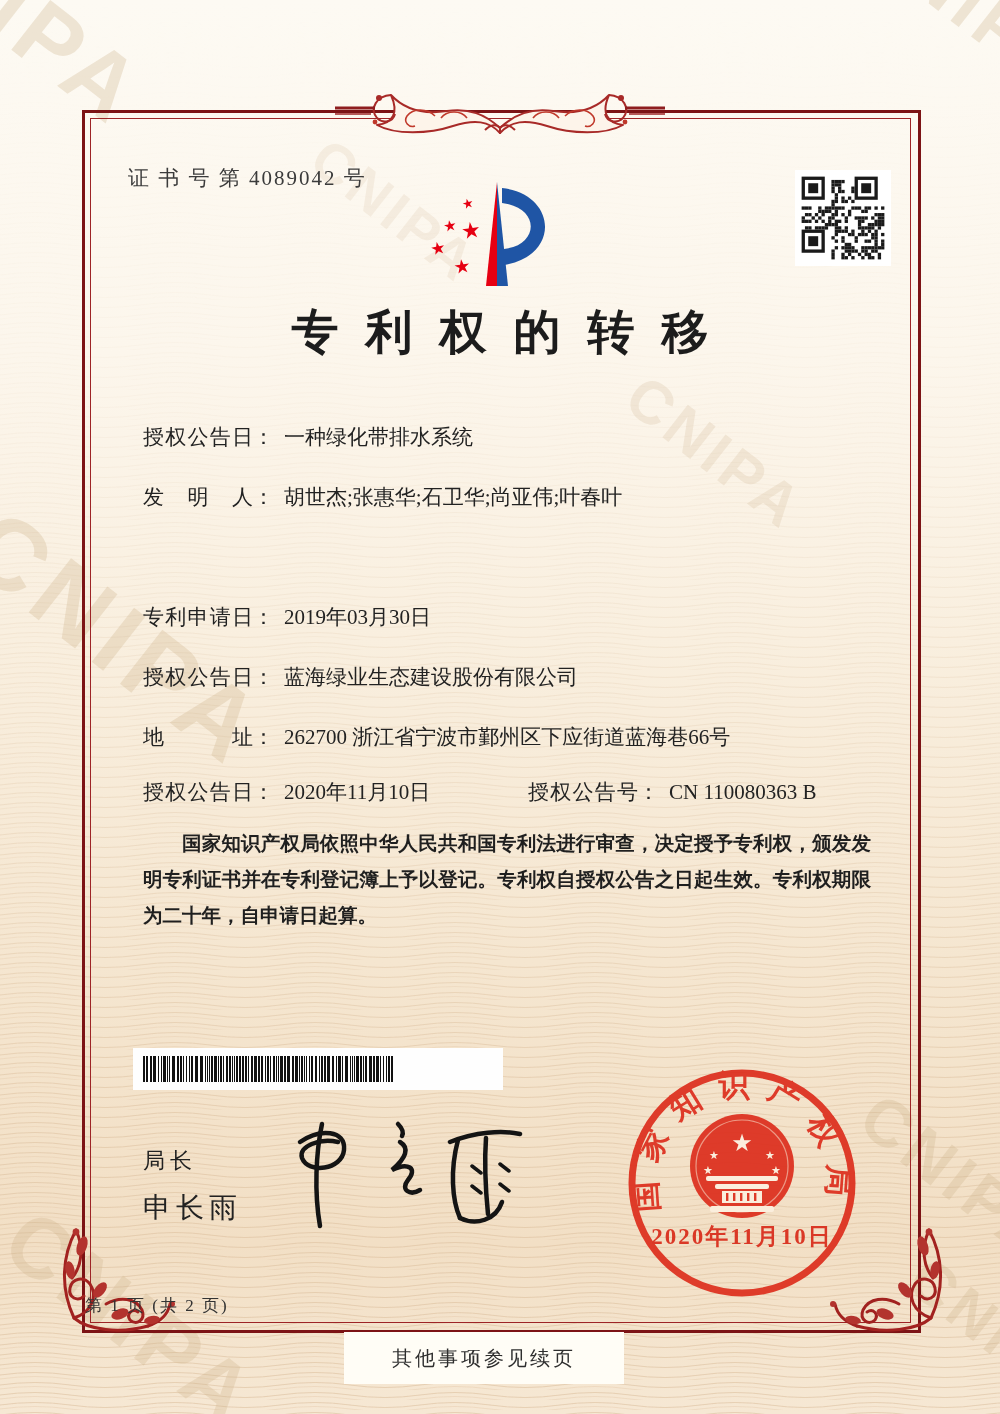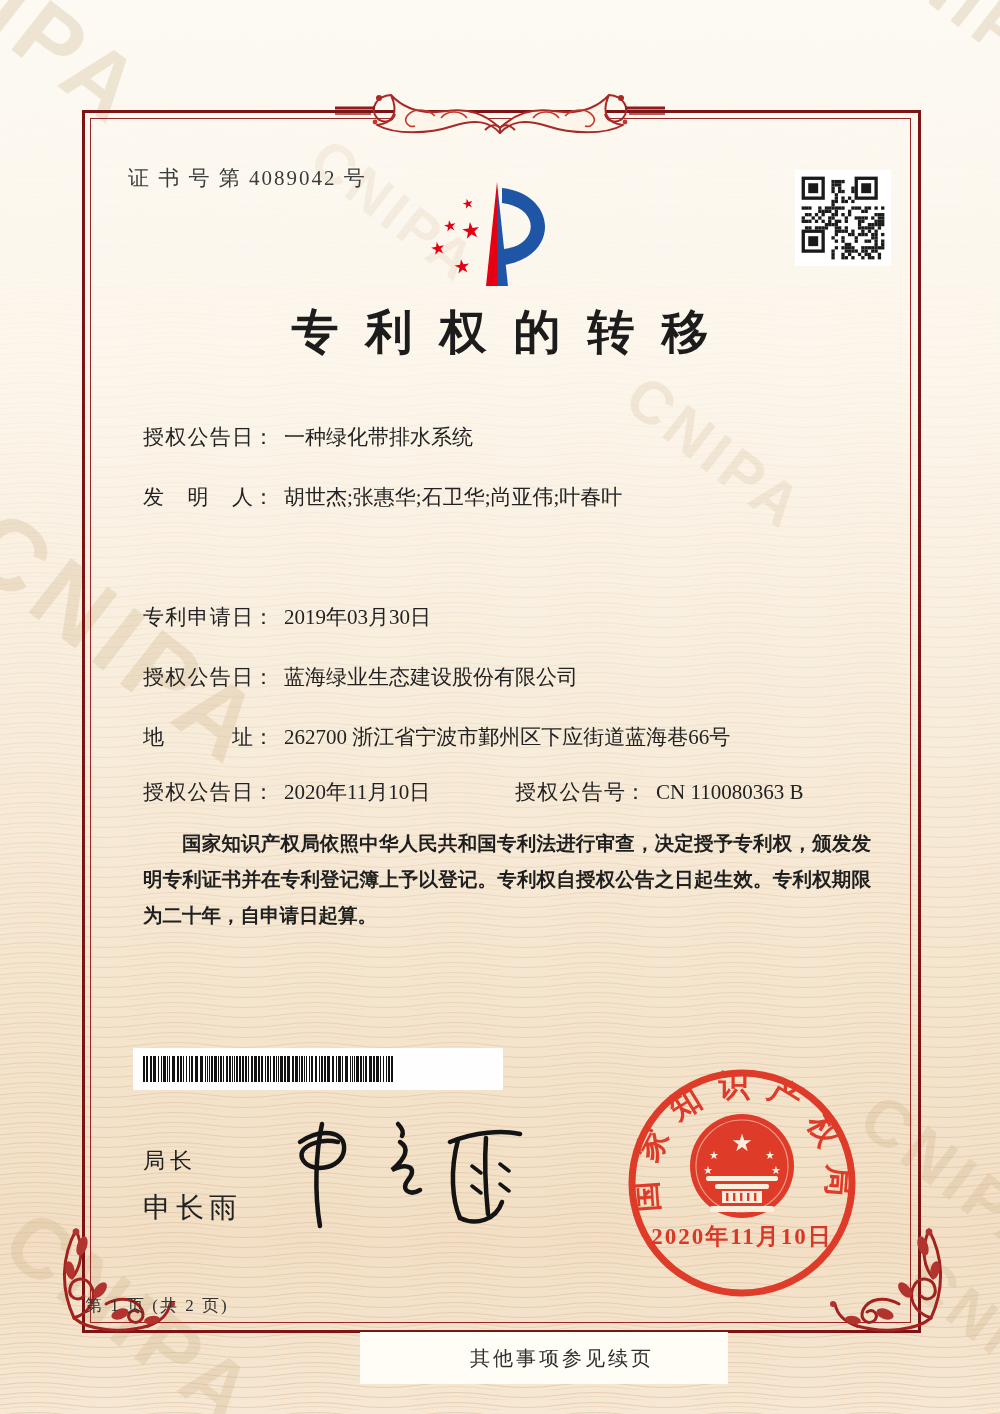--- a/index.html
+++ b/index.html
@@ -13,35 +13,35 @@
       color:rgba(206,178,140,.30);transform:rotate(38deg);letter-spacing:.08em;white-space:nowrap;}
   .b-outer{position:absolute;left:82px;top:110px;width:833px;height:1217px;border:3px solid #7c1315;}
   .b-inner{position:absolute;left:90px;top:118px;width:819px;height:1203px;border:1px solid #9d2426;}
   .certno{position:absolute;left:128px;top:164px;font-size:21px;letter-spacing:2px;color:#3b3b3b;}
   .title{position:absolute;left:0;top:301px;width:1000px;text-align:center;font-size:47px;font-weight:bold;
          color:#1c1c1c;letter-spacing:27px;padding-left:27px;box-sizing:border-box;}
   .row{position:absolute;left:143px;font-size:21px;color:#222;white-space:nowrap;}
   .flabel{display:inline-block;width:110px;text-align:justify;text-align-last:justify;vertical-align:bottom;}
   .fcolon{display:inline-block;}
   .fvalue{display:inline-block;padding-left:10px;}
-  .pair2{position:absolute;left:372px;top:0;}
+  .pair2{position:absolute;left:385px;top:0;}
   .bodytext{position:absolute;left:143px;top:826px;width:728px;font-size:19.5px;line-height:1.85;
             color:#1f1f1f;text-align:justify;font-weight:bold;}
   .bodytext p{margin:0;text-indent:2em;}
   .barstrip{position:absolute;left:133px;top:1048px;width:370px;height:42px;background:#fefefe;}
   .barcode{position:absolute;left:143px;top:1056px;width:262px;height:26px;}
   .barcode div{position:absolute;top:0;height:100%;background:#111;}
   .sig-title{position:absolute;left:143px;top:1146px;font-size:22px;letter-spacing:5px;color:#222;}
   .sig-name{position:absolute;left:143px;top:1189px;font-size:28px;letter-spacing:5px;color:#222;}
   .signature{position:absolute;left:280px;top:1112px;}
   .seal{position:absolute;left:612px;top:1058px;}
   .pageinfo{position:absolute;left:85px;top:1294px;width:780px;text-align:left;font-size:17px;
             letter-spacing:2px;color:#333;}
-  .contnote{position:absolute;left:360px;top:1332px;width:332px;height:52px;background:#fffdf6;
-            text-align:center;line-height:52px;font-size:20px;letter-spacing:3px;color:#2e2e2e;padding-left:36px;}
+  .contnote{position:absolute;left:344px;top:1332px;width:280px;height:52px;background:#fffdf6;
+            text-align:center;line-height:52px;font-size:20px;letter-spacing:3px;color:#2e2e2e;}
   .qr{position:absolute;left:795px;top:170px;width:96px;height:96px;background:#fff;}
   .logo{position:absolute;left:405px;top:166px;}
   .ornament-top{position:absolute;left:335px;top:86px;}
   .corner-bl{position:absolute;left:48px;top:1226px;}
   .corner-br{position:absolute;left:822px;top:1226px;transform:scaleX(-1);}
   svg text.cjk{font-family:"Liberation Serif","DejaVu Serif",serif;}
 </style>
 </head>
 <body>
 

